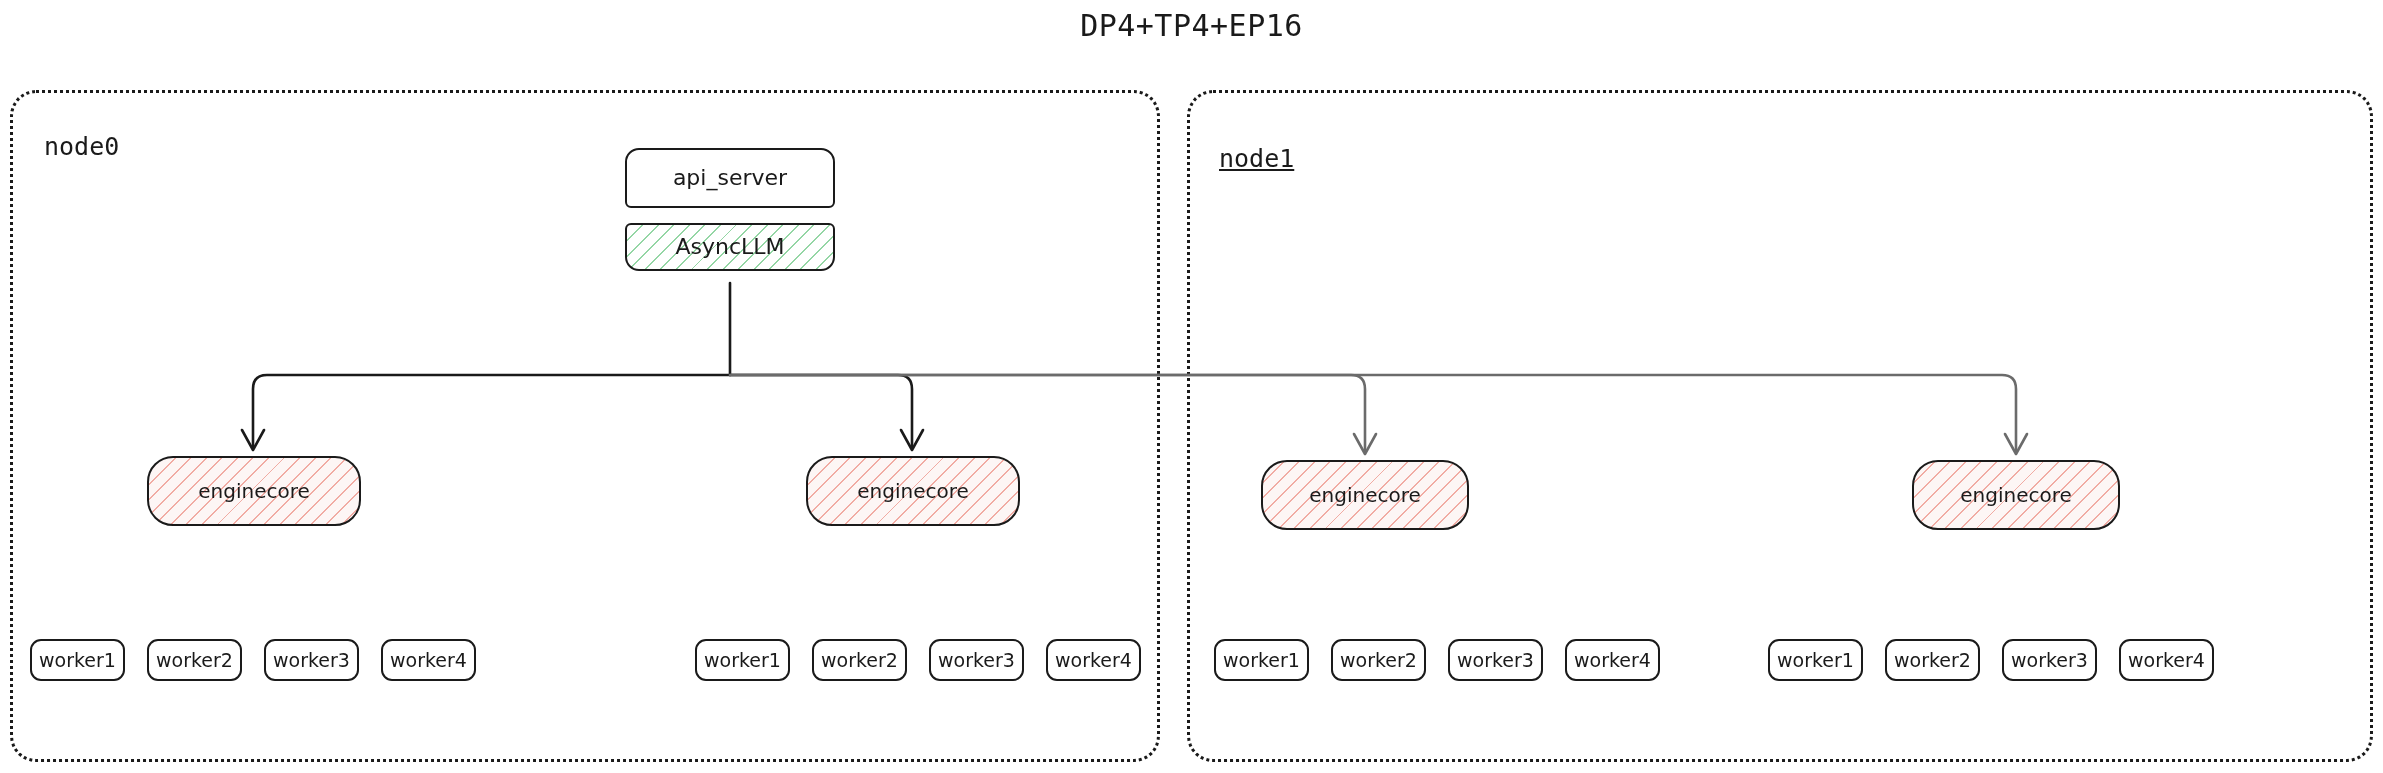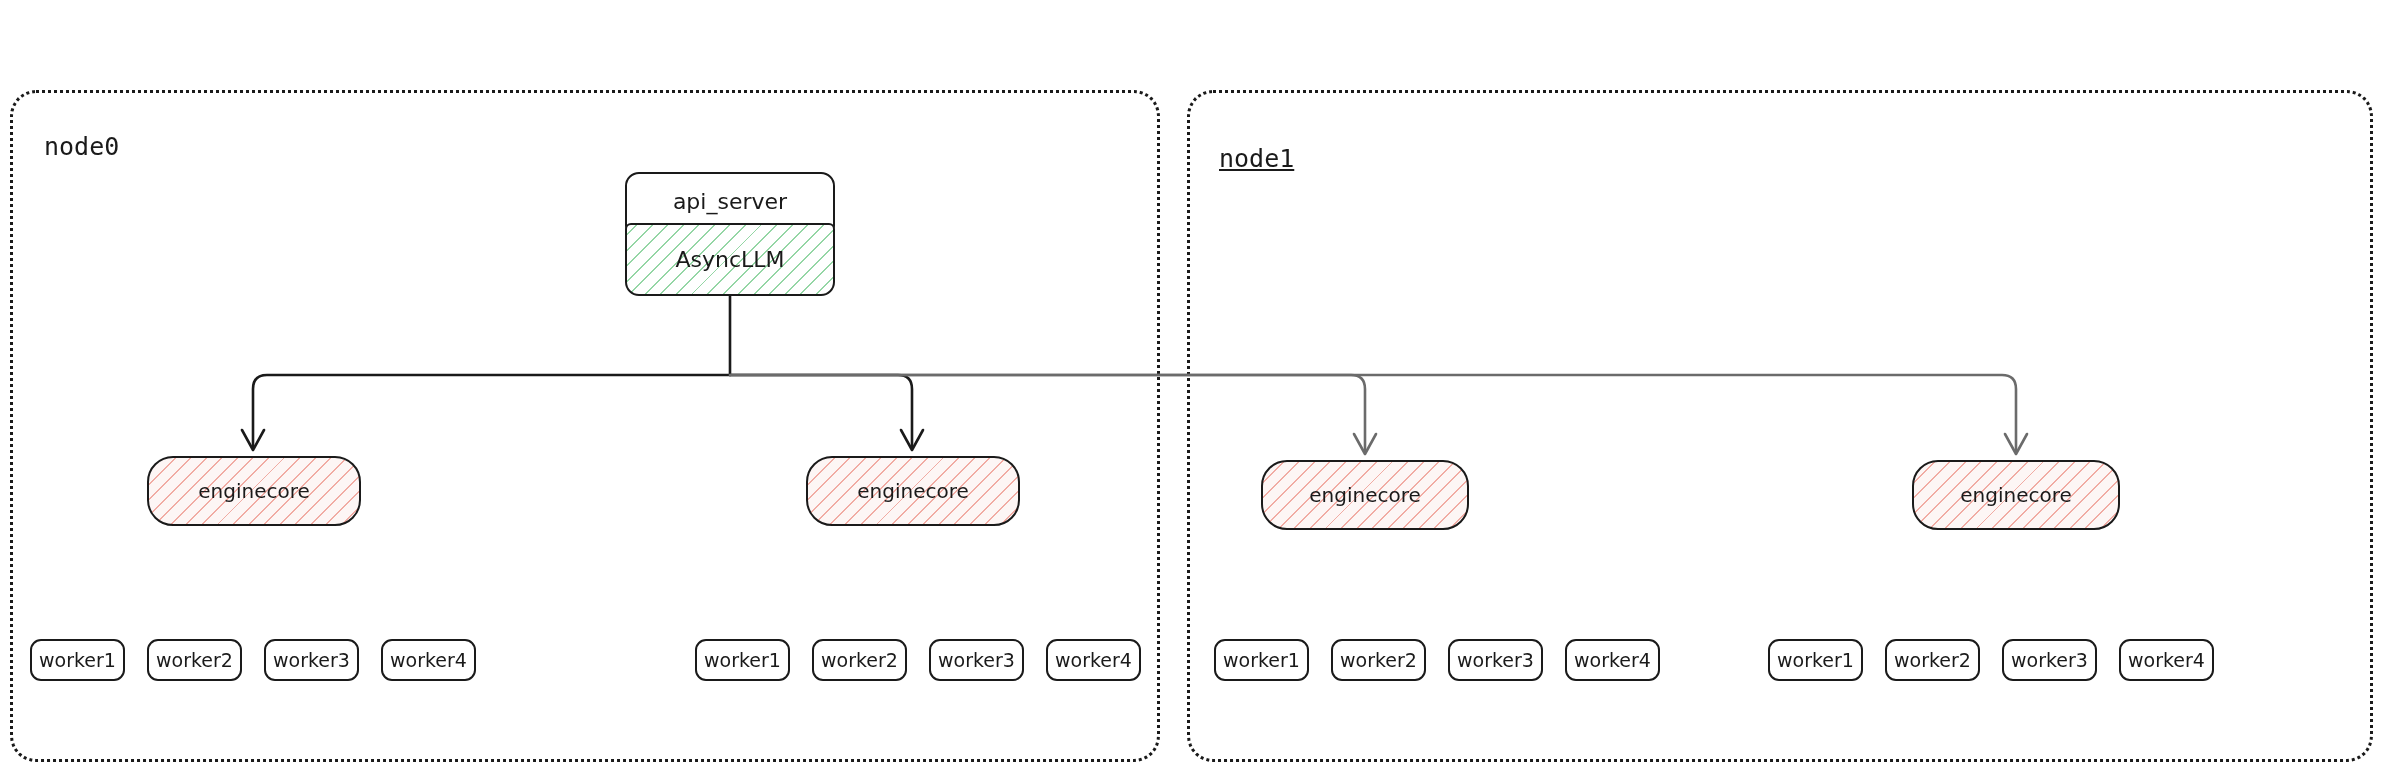--- a/index.html
+++ b/index.html
@@ -119,20 +119,21 @@
     border-radius: 11px;
     border-width: 2.5px;
   }
   .box-worker .box-label { font-size: 19px; text-align: center; }
 </style>
 </head>
 <body>
 
 <div id="canvas">
 
+  <div id="diagram-title">DP4+TP4+EP16</div>
 
   <div id="cluster-layer">
       <div class="node-cluster" style="left: 10px; top: 90px; width: 1150px; height: 672px;"></div>
       <div class="node-label" style="left: 44px; top: 132px;">node0</div>
       <div class="node-cluster" style="left: 1187px; top: 90px; width: 1186px; height: 672px;"></div>
       <div class="node-label" style="left: 1219px; top: 144px; text-decoration: underline;">node1</div>
     </div>
 
   <svg id="edge-layer" viewBox="0 0 2383 773" xmlns="http://www.w3.org/2000/svg">
     <g id="edge-paths">
@@ -142,24 +143,24 @@
         <path d="M 730 375 L 898 375 Q 912 375 912 389 L 912 448" fill="none" stroke="#1a1a1a" stroke-width="2.6" stroke-linecap="round" stroke-linejoin="round"></path>
         <path d="M 901 430 L 912 450 L 923 430" fill="none" stroke="#1a1a1a" stroke-width="2.6" stroke-linecap="round" stroke-linejoin="round"></path>
         <path d="M 730 375 L 1351 375 Q 1365 375 1365 389 L 1365 452" fill="none" stroke="#6b6b6b" stroke-width="2.6" stroke-linecap="round" stroke-linejoin="round"></path>
         <path d="M 1354 434 L 1365 454 L 1376 434" fill="none" stroke="#6b6b6b" stroke-width="2.6" stroke-linecap="round" stroke-linejoin="round"></path>
         <path d="M 730 375 L 2002 375 Q 2016 375 2016 389 L 2016 452" fill="none" stroke="#6b6b6b" stroke-width="2.6" stroke-linecap="round" stroke-linejoin="round"></path>
         <path d="M 2005 434 L 2016 454 L 2027 434" fill="none" stroke="#6b6b6b" stroke-width="2.6" stroke-linecap="round" stroke-linejoin="round"></path>
       </g>
   </svg>
 
   <div id="box-layer">
-      <div class="box box-apiserver" style="left: 625px; top: 148px; width: 210px; height: 60px; margin-top: 24px;">
+      <div class="box box-apiserver" style="left: 625px; top: 148px; width: 210px; height: 60px;">
         <span class="box-label">api_server</span>
       </div>
-      <div class="box box-asyncllm" style="left: 625px; top: 223px; width: 210px; height: 73px;">
+      <div class="box box-asyncllm" style="left: 625px; top: 223px; width: 210px; height: 48px;">
         <span class="box-label">AsyncLLM</span>
       </div>
       <div class="box box-enginecore" style="left: 147px; top: 456px; width: 214px; height: 70px;">
         <span class="box-label">enginecore</span>
       </div>
       <div class="box box-enginecore" style="left: 806px; top: 456px; width: 214px; height: 70px;">
         <span class="box-label">enginecore</span>
       </div>
       <div class="box box-enginecore" style="left: 1261px; top: 460px; width: 208px; height: 70px;">
         <span class="box-label">enginecore</span>

